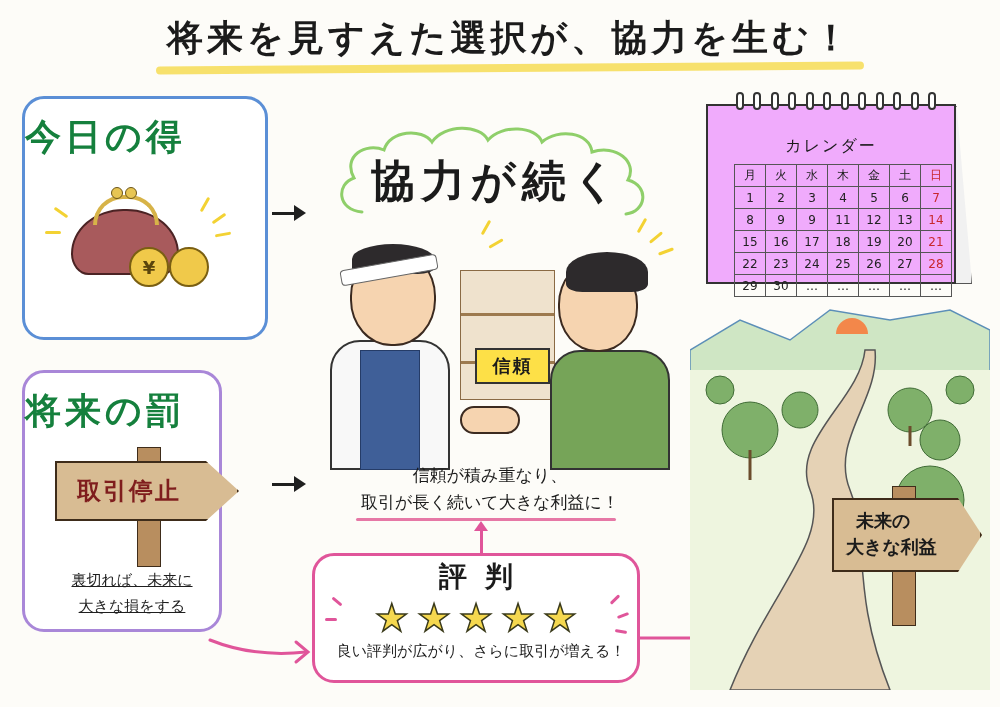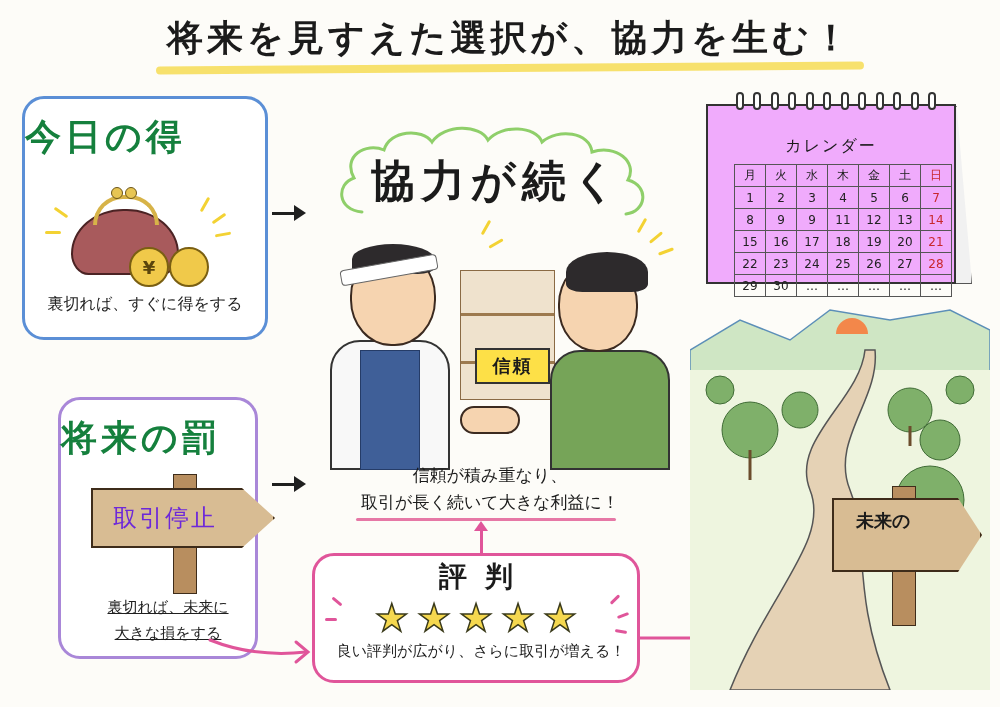--- a/index.html
+++ b/index.html
@@ -5,21 +5,21 @@
   * { box-sizing: border-box; margin: 0; padding: 0; }
   html, body { width: 1000px; height: 707px; background: #fdfcf8; overflow: hidden; }
   body { position: relative; font-family: "DejaVu Sans", "Liberation Sans", sans-serif; color: #1b1b1b; }
 
   .title-wrap { position: absolute; left: 150px; top: 14px; width: 720px; height: 60px; text-align: center; }
   .title { font-size: 36px; font-weight: bold; letter-spacing: 4px; line-height: 48px; position: relative; z-index: 2; }
   .title-underline { position: absolute; left: 6px; right: 6px; top: 50px; height: 8px; background: #f6dc55; border-radius: 4px; transform: rotate(-0.4deg); opacity: .85; z-index: 1; }
 
   .panel { position: absolute; background: #fff; border-radius: 22px; border: 3px solid; }
   .panel-today { left: 22px; top: 96px; width: 246px; height: 244px; border-color: #5b8fd6; }
-  .panel-future { left: 22px; top: 397px; width: 200px; height: 262px; border-color: #a987d8; margin-left: 36px; }
+  .panel-future { left: 22px; top: 370px; width: 200px; height: 262px; border-color: #a987d8; }
   .panel-reputation { left: 312px; top: 553px; width: 328px; height: 130px; border-color: #e0559a; }
 
   .panel-heading { font-weight: bold; text-align: left; color: #15803d; }
   .panel-today .panel-heading { font-size: 36px; margin-top: 14px; letter-spacing: 4px; }
   .panel-future .panel-heading { font-size: 36px; margin-top: 14px; letter-spacing: 4px; }
   .panel-caption { font-size: 16px; text-align: center; color: #1f1f1f; }
   .panel-today .panel-caption { position: absolute; left: 0; right: 0; top: 195px; }
   .panel-future .panel-caption { position: absolute; left: 20px; right: 0; top: 194px; text-align: center; line-height: 26px; font-size: 15px; text-decoration: underline; }
 
   
@@ -27,21 +27,21 @@
   .purse-body { position: absolute; left: 0; top: 22px; width: 108px; height: 66px; background: #a85a5c; border-radius: 50% 50% 18px 18px / 70% 70% 22px 22px; border: 2px solid #4b2324; }
   .purse-clasp { position: absolute; left: 22px; top: 8px; width: 66px; height: 30px; border: 4px solid #d7b348; border-bottom: none; border-radius: 40px 40px 0 0; }
   .purse-knob { position: absolute; top: 0; width: 12px; height: 12px; border-radius: 50%; background: #e7c553; border: 1.5px solid #6c5518; }
   .coin { position: absolute; width: 40px; height: 40px; border-radius: 50%; background: #f0c94a; border: 2px solid #7a5f12; display: flex; align-items: center; justify-content: center; font-size: 18px; font-weight: bold; color: #5b450c; }
   .spark { position: absolute; width: 16px; height: 3px; background: #f3d233; border-radius: 2px; }
 
   
   .signpost { position: absolute; left: 30px; top: 74px; width: 190px; height: 120px; }
   .sign-post-pole { position: absolute; left: 82px; top: 0; width: 24px; height: 120px; background: #b88e5f; border: 1.5px solid #3e2c1a; }
   .sign-board { position: absolute; left: 0; top: 14px; width: 184px; height: 60px; background: #d8bc93; border: 2px solid #3e2c1a; clip-path: polygon(0 0, 82% 0, 100% 50%, 82% 100%, 0 100%); display: flex; align-items: center; padding-left: 20px; }
-  .sign-text { font-size: 24px; font-weight: normal; letter-spacing: 2px; color: #6d28d9; }
+  .sign-text { font-size: 24px; font-weight: bold; letter-spacing: 2px; color: #7f1d1d; }
 
   
   .arrow-black { position: absolute; height: 3px; background: #1f1f1f; }
   .arrow-black::after { content: ""; position: absolute; right: -4px; top: -7px; border-left: 12px solid #1f1f1f; border-top: 8px solid transparent; border-bottom: 8px solid transparent; }
 
   
   .cloud { position: absolute; left: 332px; top: 122px; width: 330px; height: 110px; }
   .cloud svg { position: absolute; left: 0; top: 0; }
   .cloud-text { position: absolute; left: 0; right: 0; top: 30px; text-align: center; font-size: 44px; font-weight: bold; letter-spacing: 6px; }
 
@@ -102,21 +102,20 @@
     <div class="purse-knob" style="left:40px;"></div>
     <div class="purse-knob" style="left:54px;"></div>
   </div>
   <div class="coin" style="left:104px; top:148px;">¥</div>
   <div class="coin" style="left:144px; top:148px;"></div>
   <div class="spark" style="left:28px; top:112px; transform:rotate(35deg);"></div>
   <div class="spark" style="left:20px; top:132px;"></div>
   <div class="spark" style="left:172px; top:104px; transform:rotate(-60deg);"></div>
   <div class="spark" style="left:186px; top:118px; transform:rotate(-35deg);"></div>
   <div class="spark" style="left:190px; top:134px; transform:rotate(-10deg);"></div>
-  <div class="panel-caption">裏切れば、すぐに得をする</div>
 </div>
 
 <div class="panel panel-future">
   <div class="panel-heading">将来の罰</div>
   <div class="signpost">
     <div class="sign-post-pole"></div>
     <div class="sign-board">
       <span class="sign-text">取引停止</span>
     </div>
   </div>
@@ -296,14 +295,15 @@
     <line x1="60" y1="160" x2="60" y2="190"></line>
       <line x1="220" y1="136" x2="220" y2="156"></line>
       <line x1="240" y1="236" x2="240" y2="262"></line>
   </g>
 </svg>
 
 <div class="sign-future">
   <div class="pole"></div>
   <div class="board">
     <div style="padding-left:10px;">未来の</div>
+    <div>大きな利益</div>
   </div>
 </div>
 
 </body></html>

